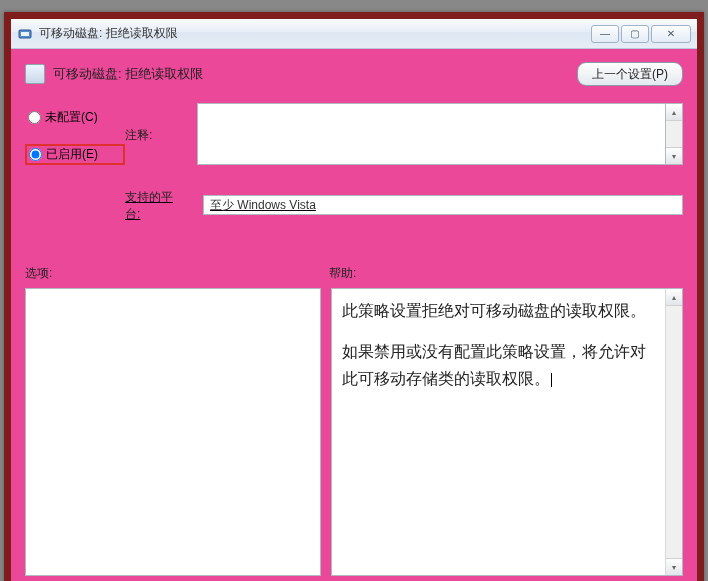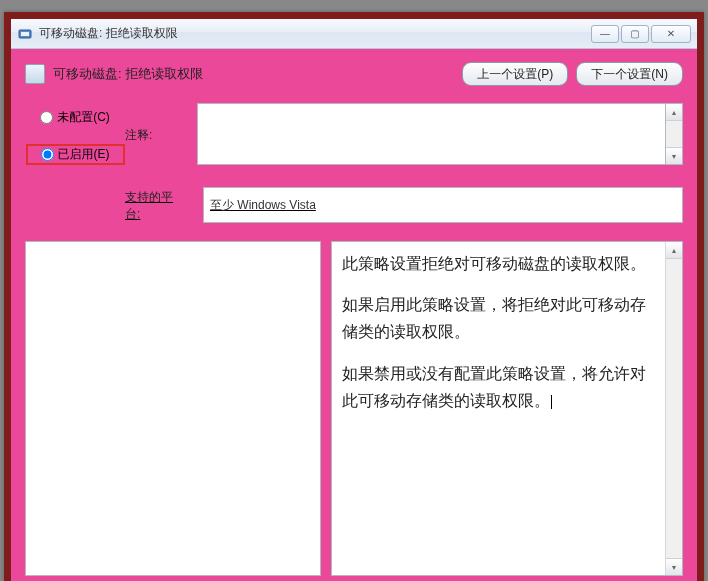--- a/index.html
+++ b/index.html
@@ -97,31 +97,30 @@
 .radio-section {
   display: flex;
   margin-bottom: 18px;
 }
 .radio-col {
   width: 100px;
   display: flex;
   flex-direction: column;
   gap: 16px;
   padding-top: 4px;
-  align-items: center;
 }
 .radio-item {
   display: flex;
   align-items: center;
   gap: 4px;
   padding: 2px 3px;
 }
 .radio-item.highlight {
   border: 2px solid #e03030;
-  padding: 0 13px;
+  padding: 0 2px;
 }
 .radio-item input { margin: 0; }
 .mid-col {
   display: flex;
   flex-direction: column;
   flex: 1;
 }
 .mid-row {
   display: flex;
   align-items: center;
@@ -145,21 +144,21 @@
 }
 .platform-row {
   display: flex;
   align-items: center;
   gap: 16px;
   margin-top: 22px;
   text-decoration: underline;
 }
 .platform-input {
   flex: 1;
-  height: 36px;
+  height: 20px;
   border: 1px solid #b0b8c0;
   background: #fff;
   padding: 0 6px;
   font-family: inherit;
   font-size: 12px;
   color: #333;
 }
 .section-labels {
   display: flex;
   margin-top: 24px;
@@ -252,21 +251,20 @@
       <div class="win-btn close">✕</div>
     </div>
   </div>
 
   <div class="content">
 
     <div class="header-row">
       <div class="header-icon"></div>
       <div class="header-title">可移动磁盘: 拒绝读取权限</div>
       <button class="nav-btn">上一个设置(P)</button>
-      <button class="nav-btn">下一个设置(N)</button>
     </div>
 
     <div class="radio-section">
       <div class="radio-col">
         <label class="radio-item">
           <input type="radio" name="cfg" style="">
           <span>未配置(C)</span>
         </label>
         <label class="radio-item highlight">
           <input type="radio" name="cfg" checked="" style="">
@@ -285,27 +283,30 @@
             </div>
           </div>
         </div>
         <div class="platform-row">
           <div class="mid-label">支持的平台:</div>
           <input class="platform-input" readonly="" value="至少 Windows Vista" style="">
         </div>
       </div>
     </div>
 
+    <div class="section-labels">
+      <div class="sec-label options">选项:</div>
+      <div class="sec-label">帮助:</div>
+    </div>
 
     <div class="lower">
       <div class="options-box"></div>
       <div class="helpwrap">
         <div class="help-box">
           <p>此策略设置拒绝对可移动磁盘的读取权限。</p>
-          <p>如果启用此策略设置，将拒绝对此可移动存储类的读取权限。</p>
           <p class="cursor-line">如果禁用或没有配置此策略设置，将允许对此可移动存储类的读取权限。</p>
         </div>
         <div class="vscroll">
           <div class="vs-btn">▴</div>
           <div class="vs-btn bot">▾</div>
         </div>
       </div>
     </div>
 
   </div>

